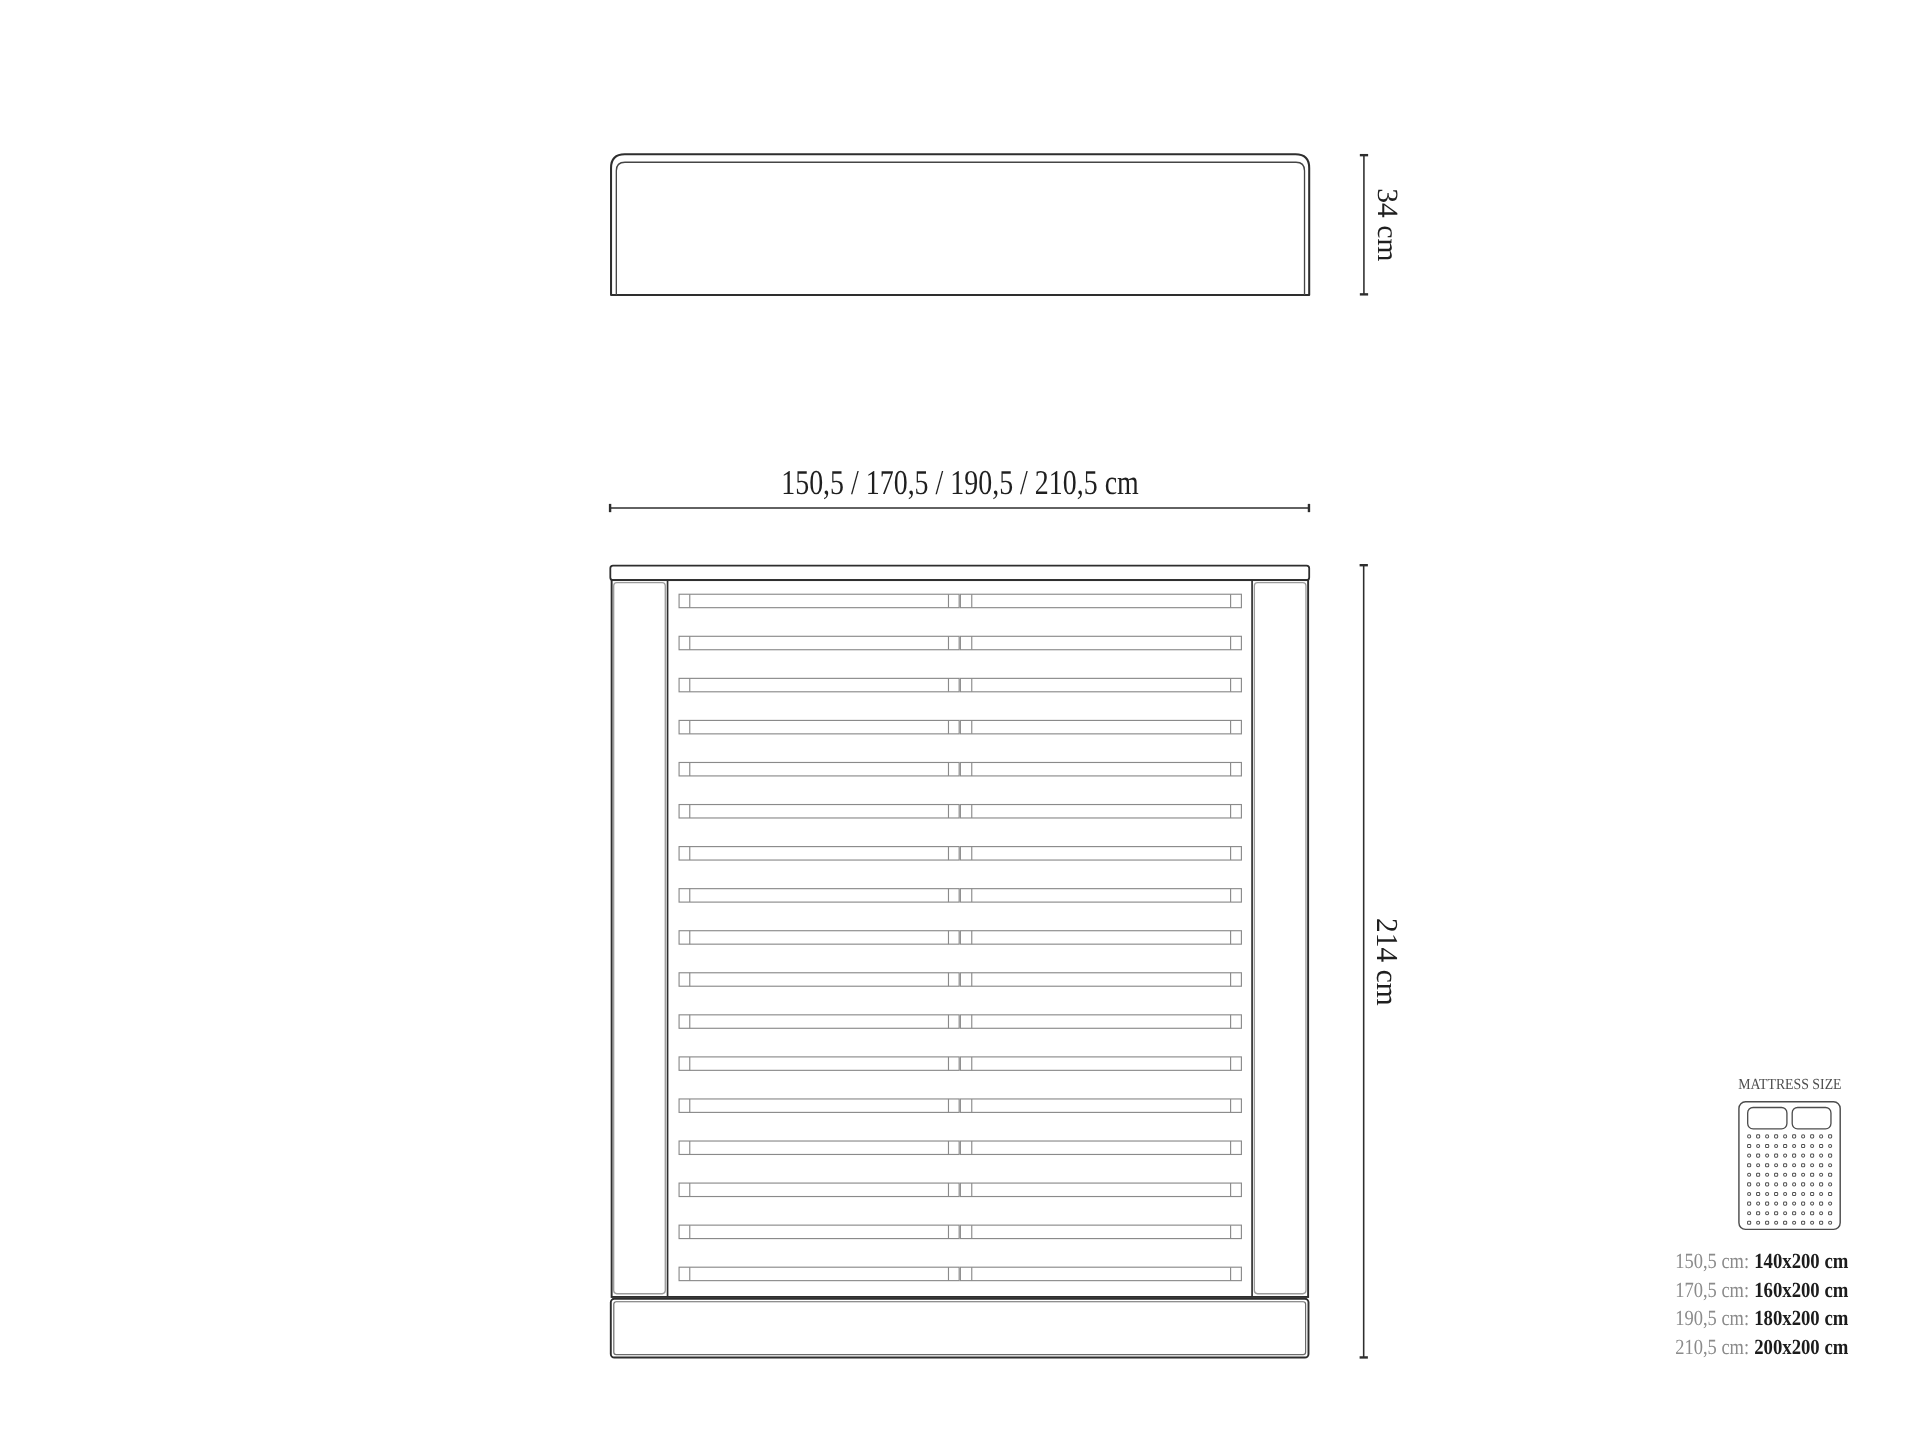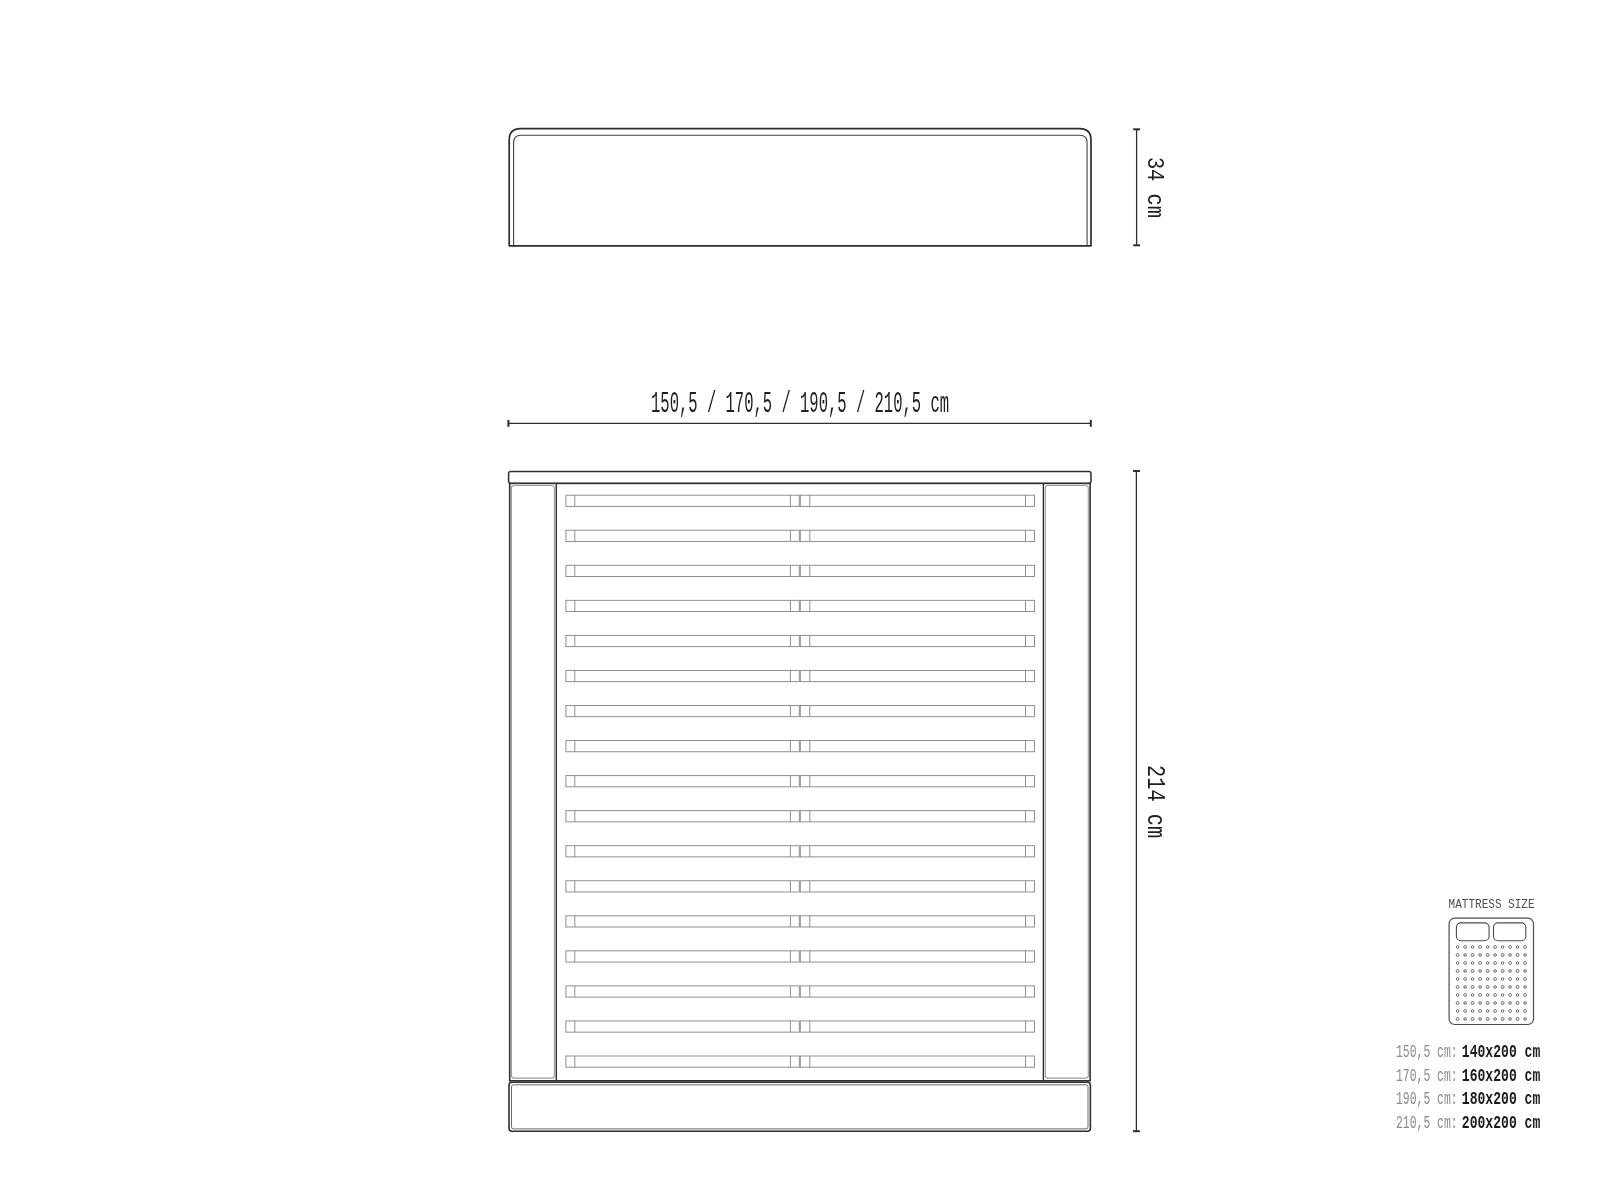--- a/index.html
+++ b/index.html
@@ -1,16 +1,16 @@
 <!DOCTYPE html>
 <html><head>
 <meta charset="utf-8">
 <style>
 html,body{margin:0;padding:0;background:#ffffff;}
-#canvas{width:1600px;height:1200px;position:relative;font-family:Liberation Mono, monospace;}
+#canvas{width:1600px;height:1200px;position:relative;font-family:Liberation Serif, serif;}
 svg{display:block;}
 </style>
 </head>
 <body>
 <div id="canvas">
 <svg width="1600" height="1200" viewBox="0 0 1600 1200">
 <rect x="0" y="0" width="1600" height="1200" fill="#ffffff"></rect>
 
 <g>
 <path d="M 509.2 245.8 L 509.2 140 Q 509.2 128.6 520.6 128.6 L 1079.6 128.6 Q 1091 128.6 1091 140 L 1091 245.8 Z" fill="#ffffff" stroke="#2e2e2e" stroke-width="1.7" stroke-linejoin="round"></path>

